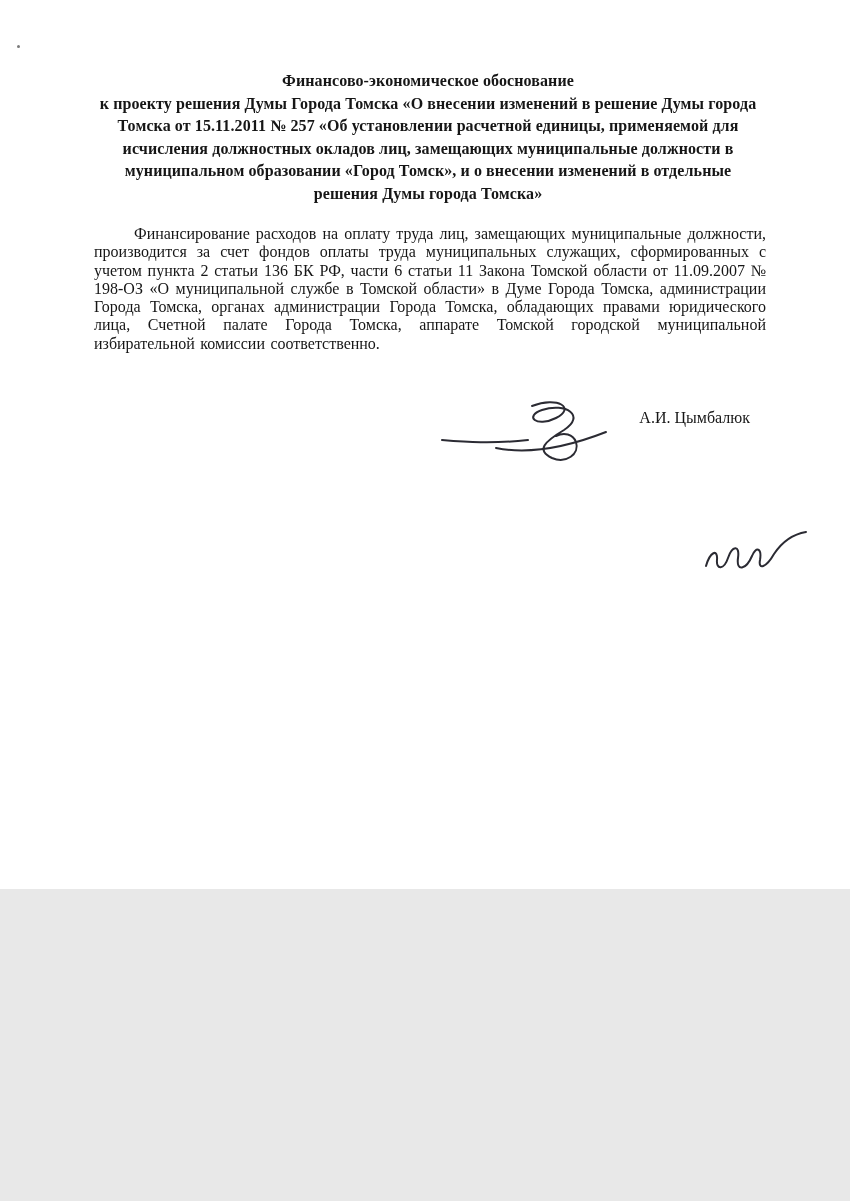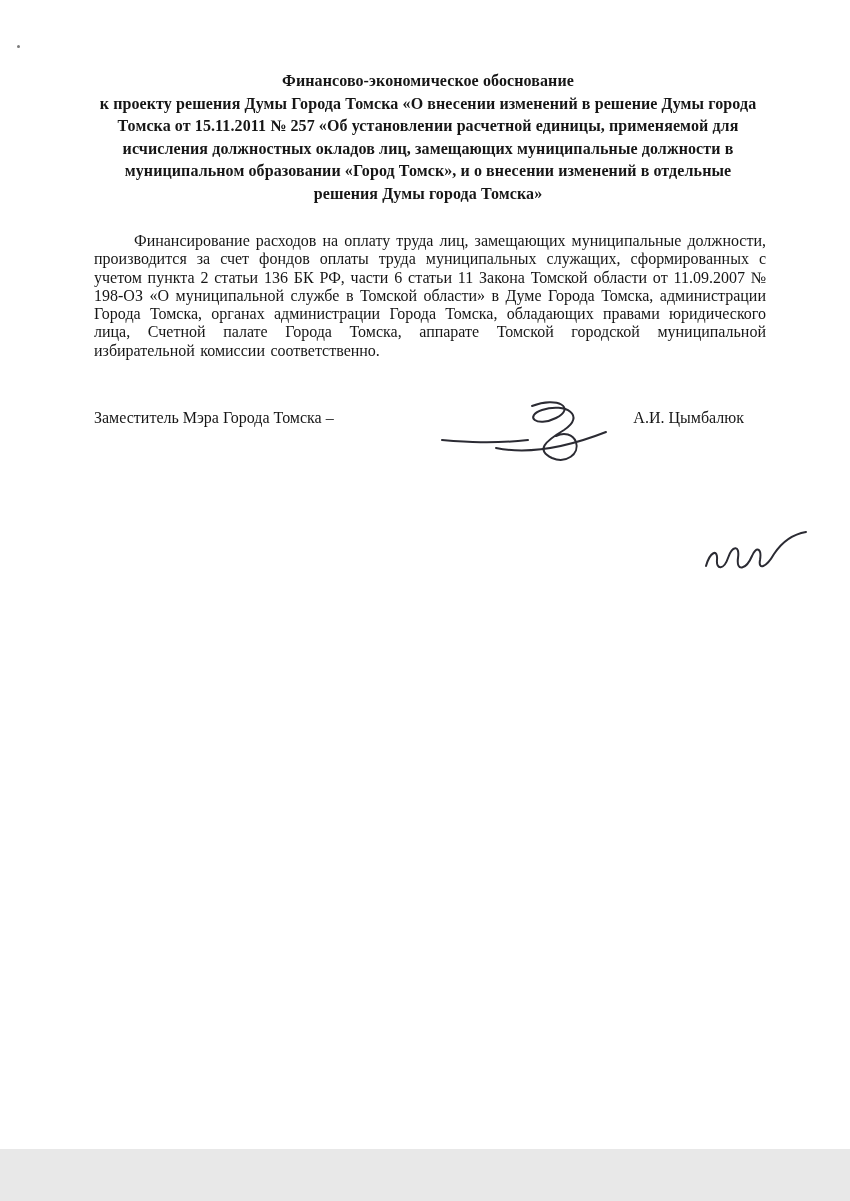--- a/index.html
+++ b/index.html
@@ -4,21 +4,21 @@
 <style>
   html, body {
     margin: 0;
     padding: 0;
     background: #e8e8e8;
     font-family: "Liberation Serif", "DejaVu Serif", serif;
   }
   .page {
     position: relative;
     width: 850px;
-    height: 1149px;
+    height: 889px;
     margin: 0 auto;
     background: #ffffff;
     color: #161616;
     overflow: hidden;
   }
   .scan-dot {
     position: absolute;
     left: 17px;
     top: 45px;
     width: 3px;
@@ -32,21 +32,21 @@
     left: 98px;
     width: 660px;
     text-align: center;
     font-weight: bold;
     font-size: 16px;
     line-height: 22.5px;
     letter-spacing: 0.1px;
   }
   .body-par {
     position: absolute;
-    top: 232px;
+    top: 225px;
     left: 94px;
     width: 672px;
     margin: 0;
     font-size: 16px;
     line-height: 18.3px;
     text-align: justify;
     text-indent: 40px;
     word-spacing: 1.5px;
   }
   .sig-block {
@@ -56,21 +56,21 @@
     width: 672px;
     font-size: 16px;
     line-height: 20px;
   }
   .sig-left {
     display: inline-block;
     vertical-align: bottom;
   }
   .sig-name {
     position: absolute;
-    right: 22px;
+    right: 16px;
     bottom: 0px;
     font-size: 16px;
     font-family: Liberation Serif, serif;
   }
   svg.sig-main {
     position: absolute;
     left: 440px;
     top: 392px;
     width: 170px;
     height: 84px;
@@ -115,21 +115,20 @@
 
   <div class="title-block">
     <div>Финансово-экономическое обоснование</div>
     <div>к проекту решения Думы Города Томска «О внесении изменений в решение Думы города Томска от 15.11.2011 № 257 «Об установлении расчетной единицы, применяемой для исчисления должностных окладов лиц, замещающих муниципальные должности в муниципальном образовании «Город Томск», и о внесении изменений в отдельные решения Думы города Томска»</div>
   </div>
 
   <p class="body-par">Финансирование расходов на оплату труда лиц, замещающих муниципальные должности, производится за счет фондов оплаты труда муниципальных служащих, сформированных с учетом пункта 2 статьи 136 БК РФ, части 6 статьи 11 Закона Томской области от 11.09.2007 № 198-ОЗ «О муниципальной службе в Томской области» в Думе Города Томска, администрации Города Томска, органах администрации Города Томска, обладающих правами юридического лица, Счетной палате Города Томска, аппарате Томской городской муниципальной избирательной комиссии соответственно.</p>
 
   <div class="sig-block">
     <div class="sig-left">
-      <div>Заместитель Мэра Города Томска –</div>
     </div>
     <div class="sig-name">А.И. Цымбалюк</div>
   </div>
 
   <svg class="sig-main" viewBox="0 0 170 84" aria-hidden="true">
     <path class="sig-stroke" d="M2 48 C 26 50, 52 52, 88 48"></path>
     <path class="sig-stroke" d="M92 14 C 118 4, 136 16, 116 26 C 96 36, 84 24, 102 18 C 126 10, 146 24, 124 38 C 104 50, 96 58, 112 66 C 126 72, 140 62, 136 50 C 133 42, 124 40, 116 44"></path>
     <path class="sig-stroke" d="M56 56 C 86 62, 120 58, 166 40"></path>
   </svg>
 

